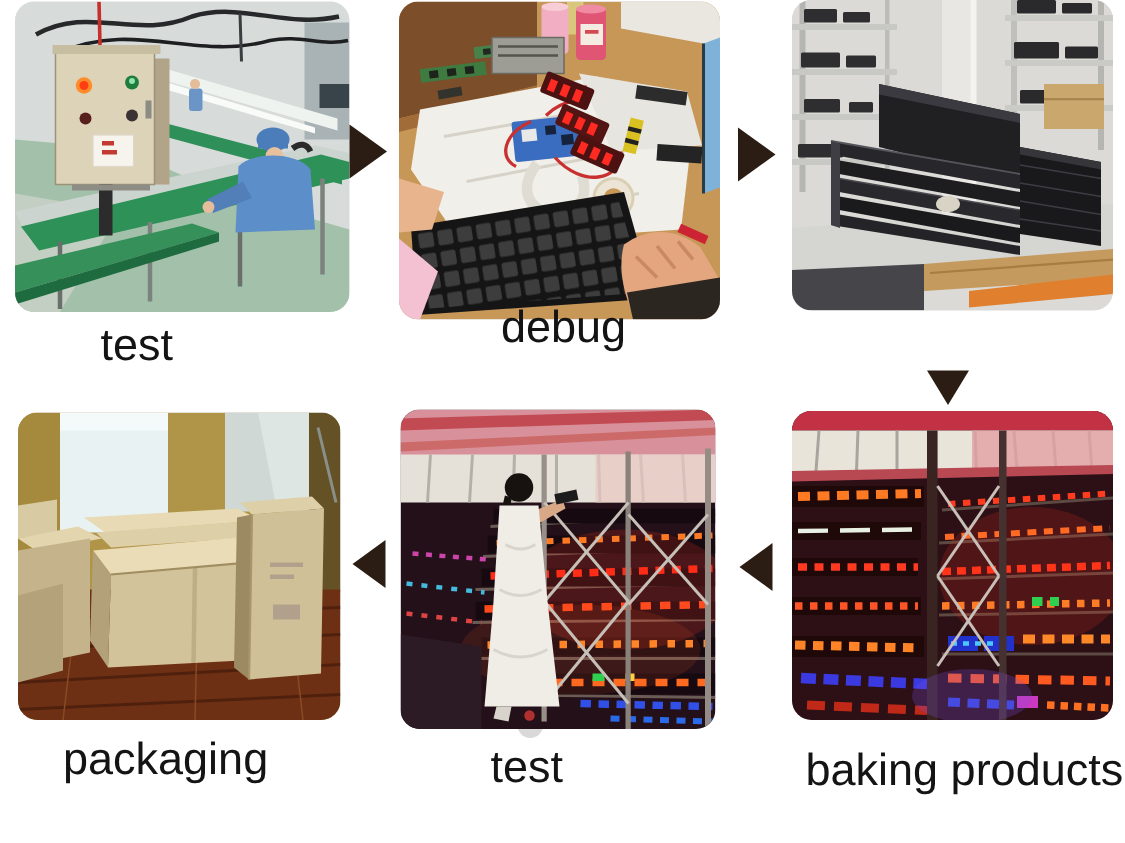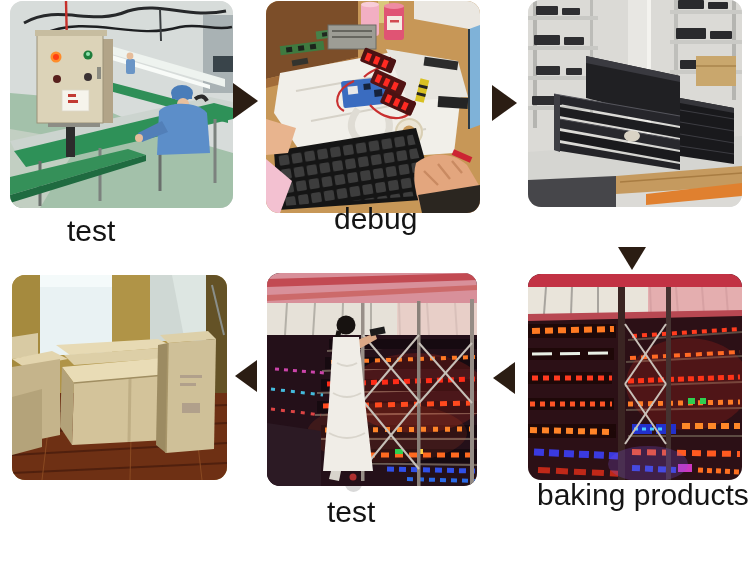--- a/index.html
+++ b/index.html
@@ -407,22 +407,23 @@
         <line x1="138" y1="50" x2="97" y2="110"></line>
         <line x1="97" y1="110" x2="138" y2="170"></line>
         <line x1="138" y1="110" x2="97" y2="170"></line>
       </g>
       <ellipse cx="120" cy="190" rx="40" ry="18" fill="#7a50e0" opacity="0.25"></ellipse>
     </svg>
   </figure>
 
   <div class="step-label" style="left:67px;top:216px">test</div>
   <div class="step-label" style="left:334px;top:204px">debug</div>
+  <div class="step-label" style="left:42px;top:492px">packaging</div>
   <div class="step-label" style="left:327px;top:497px">test</div>
-  <div class="step-label" style="left:537px;top:480px">baking products</div>
+  <div class="step-label" style="left:537px;top:499px">baking products</div>
 
   <div class="arrow arrow-right" style="left:233px;top:83px"></div>
   <div class="arrow arrow-right" style="left:492px;top:85px"></div>
   <div class="arrow arrow-down" style="left:618px;top:247px"></div>
   <div class="arrow arrow-left" style="left:493px;top:362px"></div>
   <div class="arrow arrow-left" style="left:235px;top:360px"></div>
 
 </div>
 
 </body></html>

